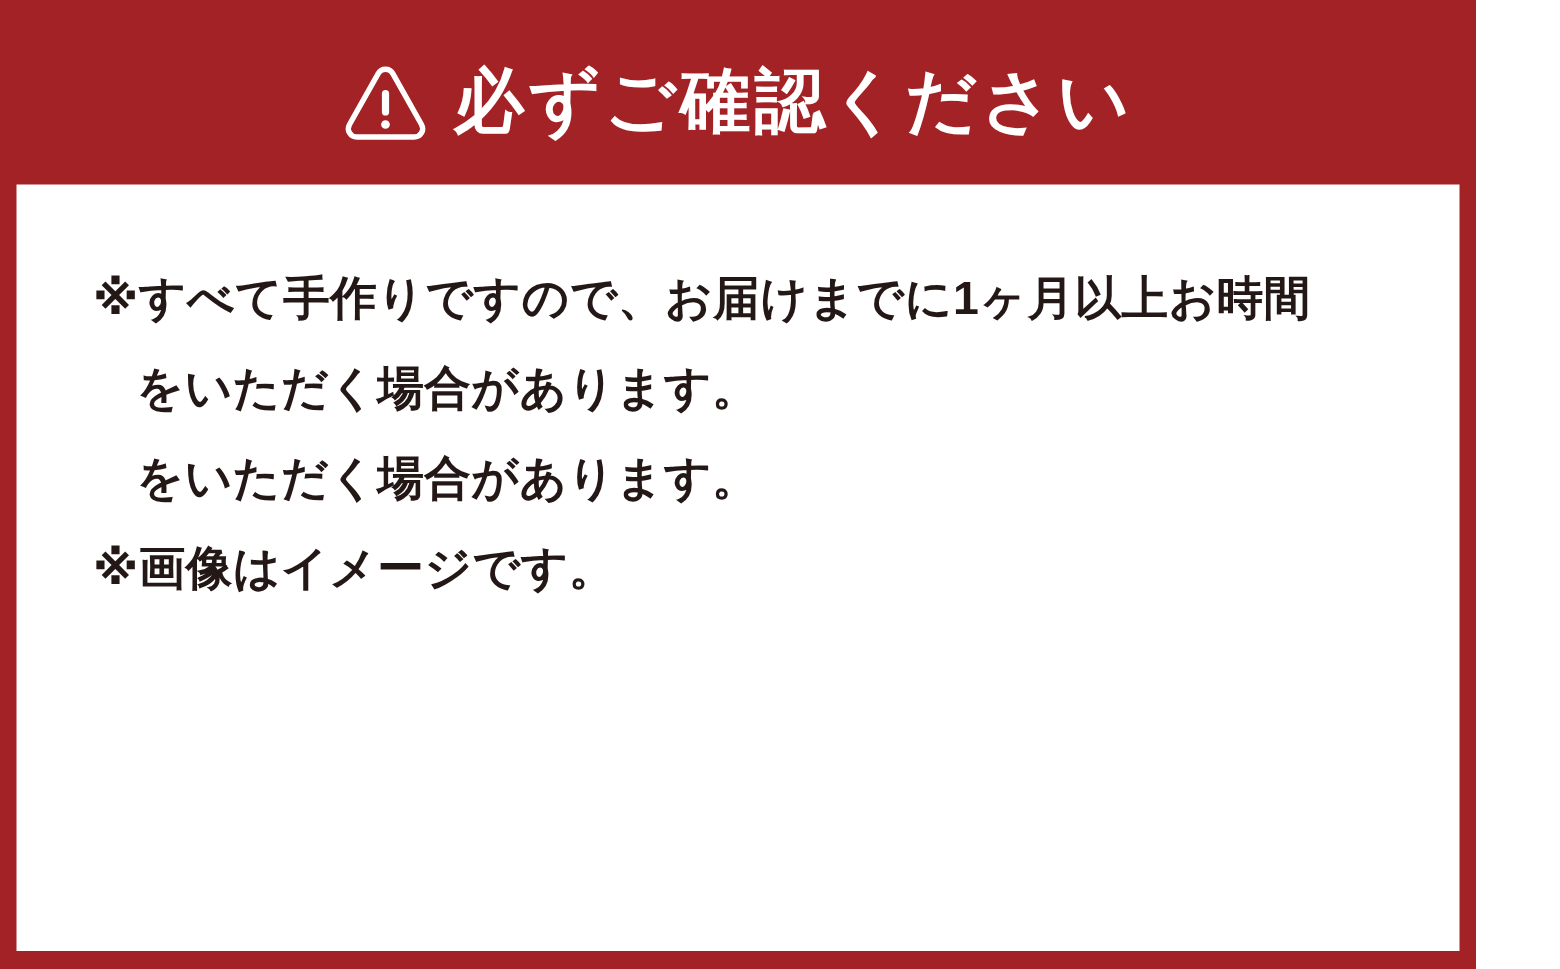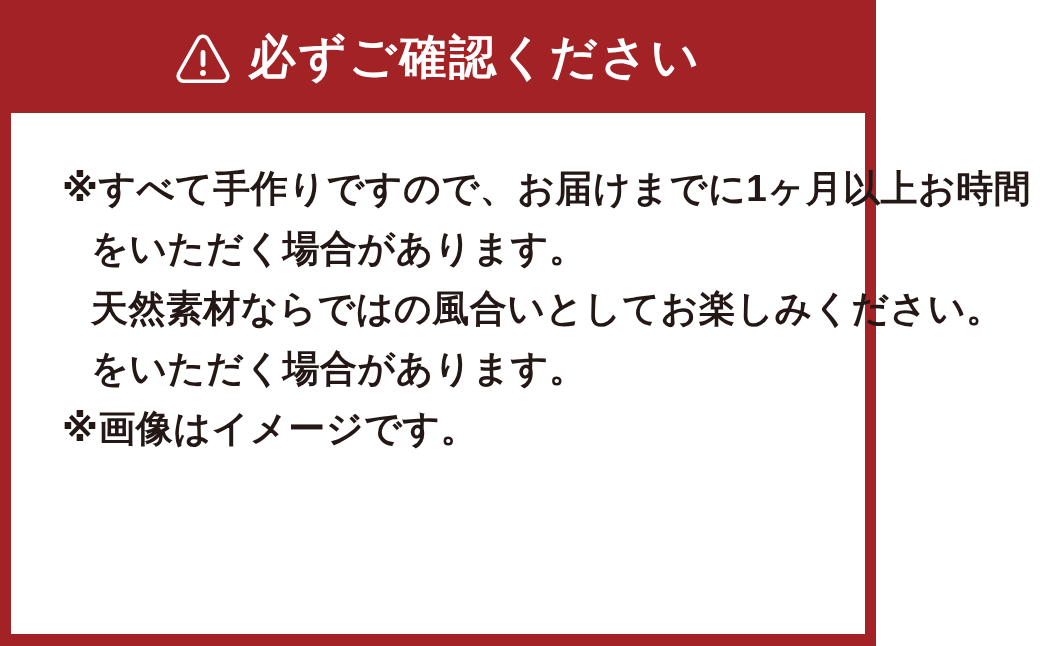--- a/index.html
+++ b/index.html
@@ -12,24 +12,24 @@
     height: 646px;
     overflow: hidden;
     font-family: "Liberation Sans", "DejaVu Sans", sans-serif;
     background: #ffffff;
   }
 
   
   .notice-frame {
     position: relative;
     box-sizing: border-box;
-    width: 876px;
+    width: 984px;
     height: 646px;
     background: #a32226;
-    padding: 0 11px 12px 11px;
+    padding: 10px 11px 12px 11px;
     display: flex;
     flex-direction: column;
   }
 
   
   .notice-header {
     flex: 0 0 113px;
     height: 113px;
     display: flex;
     align-items: center;
@@ -67,21 +67,21 @@
   }
 
   .notice-list {
     list-style: none;
     margin: 0;
     padding: 0;
   }
 
   .notice-line {
     color: #231815;
-    font-size: 37px;
+    font-size: 31px;
     font-weight: 700;
     line-height: 60px;
     letter-spacing: 0.012em;
     white-space: nowrap;
   }
 
   
   .notice-line.indent {
     padding-left: 29px;
   }
@@ -99,19 +99,18 @@
         <circle cx="28" cy="41.0" r="2.9" fill="#ffffff"></circle>
       </svg>
     </span>
     <h1 class="notice-title">必ずご確認ください</h1>
   </div>
 
   <div class="notice-body">
     <ul class="notice-list">
       <li class="notice-line">※すべて手作りですので、お届けまでに1ヶ月以上お時間</li>
       <li class="notice-line indent">をいただく場合があります。</li>
-      <li class="notice-line indent">天然素材ならではの風合いとしてお楽しみください。</li>
       <li class="notice-line indent">をいただく場合があります。</li>
       <li class="notice-line">※画像はイメージです。</li>
     </ul>
   </div>
 
 </div>
 
 </body></html>

